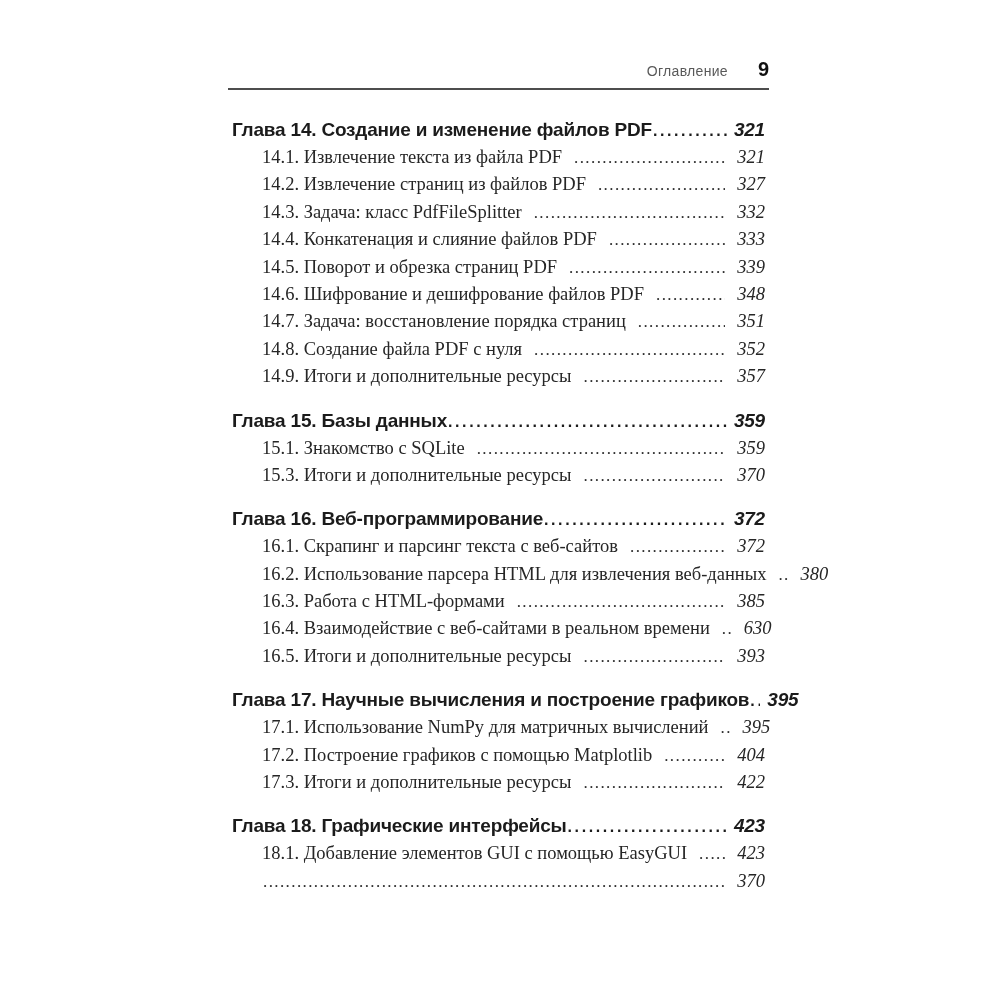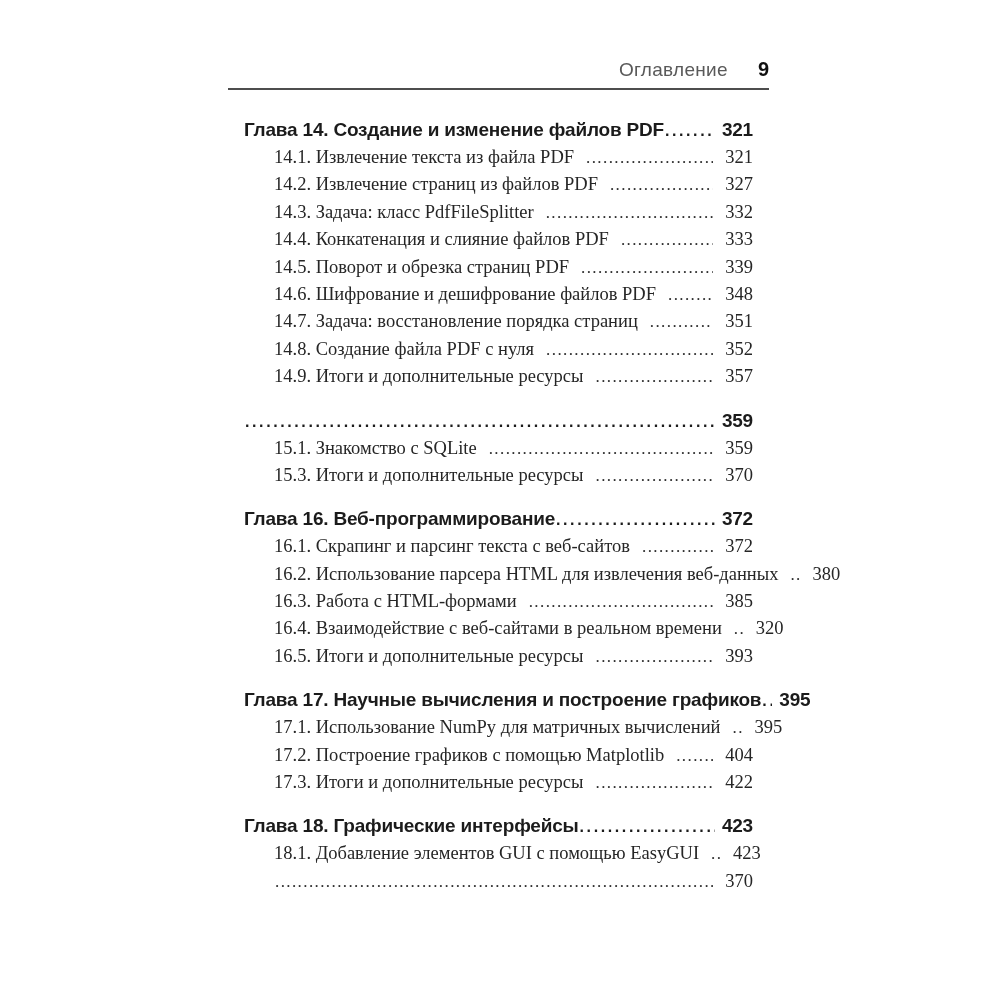--- a/index.html
+++ b/index.html
@@ -25,35 +25,35 @@
     display: flex;
     justify-content: flex-end;
     align-items: baseline;
     gap: 30px;
     padding-top: 58px;
     padding-bottom: 7px;
     border-bottom: 2px solid #4d4d4d;
   }
   .running-head .head-title {
     font-family: "Liberation Sans", sans-serif;
-    font-size: 19px;
+    font-size: 14px;
     color: #595959;
     letter-spacing: 0.3px;
   }
   .running-head .head-page {
     font-family: "Liberation Sans", sans-serif;
     font-size: 20px;
     font-weight: 700;
     color: #101010;
   }
   
   .toc {
     margin-top: 26px;
   }
-  .chapter-block { margin: 16px; }
+  .chapter-block { margin: 4px; }
   .chapter-row {
     display: flex;
     align-items: baseline;
     height: 28px;
     line-height: 28px;
     margin-top: 16px;
     font-family: "Liberation Sans", sans-serif;
     font-weight: 700;
     font-size: 19px;
     letter-spacing: -0.2px;
@@ -87,21 +87,21 @@
   .section-row .leader {
     font-size: 17px;
     letter-spacing: 1.4px;
     color: #2e2e2e;
   }
   .chapter-row .leader {
     font-size: 16px;
     letter-spacing: 2.6px;
     color: #1b1b1b;
   }
-  .entry-page { flex: 0 0 auto; }
+  .entry-page { flex: 0 0 auto; font-style: italic; }
   .chapter-row .entry-page { padding-left: 6px; }
 </style>
 </head>
 <body>
 
 <div class="page">
 
   <div class="running-head">
     <span class="head-title">Оглавление</span>
     <span class="head-page">9</span>
@@ -155,20 +155,21 @@
           <span class="entry-page">352</span>
         </div>
         <div class="section-row">
           <span class="entry-label">14.9. Итоги и дополнительные ресурсы</span>
           <span class="leader"></span>
           <span class="entry-page">357</span>
         </div>
       </div>
       <div class="chapter-block">
         <div class="chapter-row">
+          <span class="entry-label">Глава 15. Базы данных</span>
           <span class="leader"></span>
           <span class="entry-page">359</span>
         </div>
         <div class="section-row">
           <span class="entry-label">15.1. Знакомство с SQLite</span>
           <span class="leader"></span>
           <span class="entry-page">359</span>
         </div>
         <div class="section-row">
           <span class="entry-label">15.3. Итоги и дополнительные ресурсы</span>
@@ -193,21 +194,21 @@
           <span class="entry-page">380</span>
         </div>
         <div class="section-row">
           <span class="entry-label">16.3. Работа с HTML-формами</span>
           <span class="leader"></span>
           <span class="entry-page">385</span>
         </div>
         <div class="section-row">
           <span class="entry-label">16.4. Взаимодействие с веб-сайтами в реальном времени</span>
           <span class="leader"></span>
-          <span class="entry-page">320</span>
+          <span class="entry-page">630</span>
         </div>
         <div class="section-row">
           <span class="entry-label">16.5. Итоги и дополнительные ресурсы</span>
           <span class="leader"></span>
           <span class="entry-page">393</span>
         </div>
       </div>
       <div class="chapter-block">
         <div class="chapter-row">
           <span class="entry-label">Глава 17. Научные вычисления и построение графиков</span>

